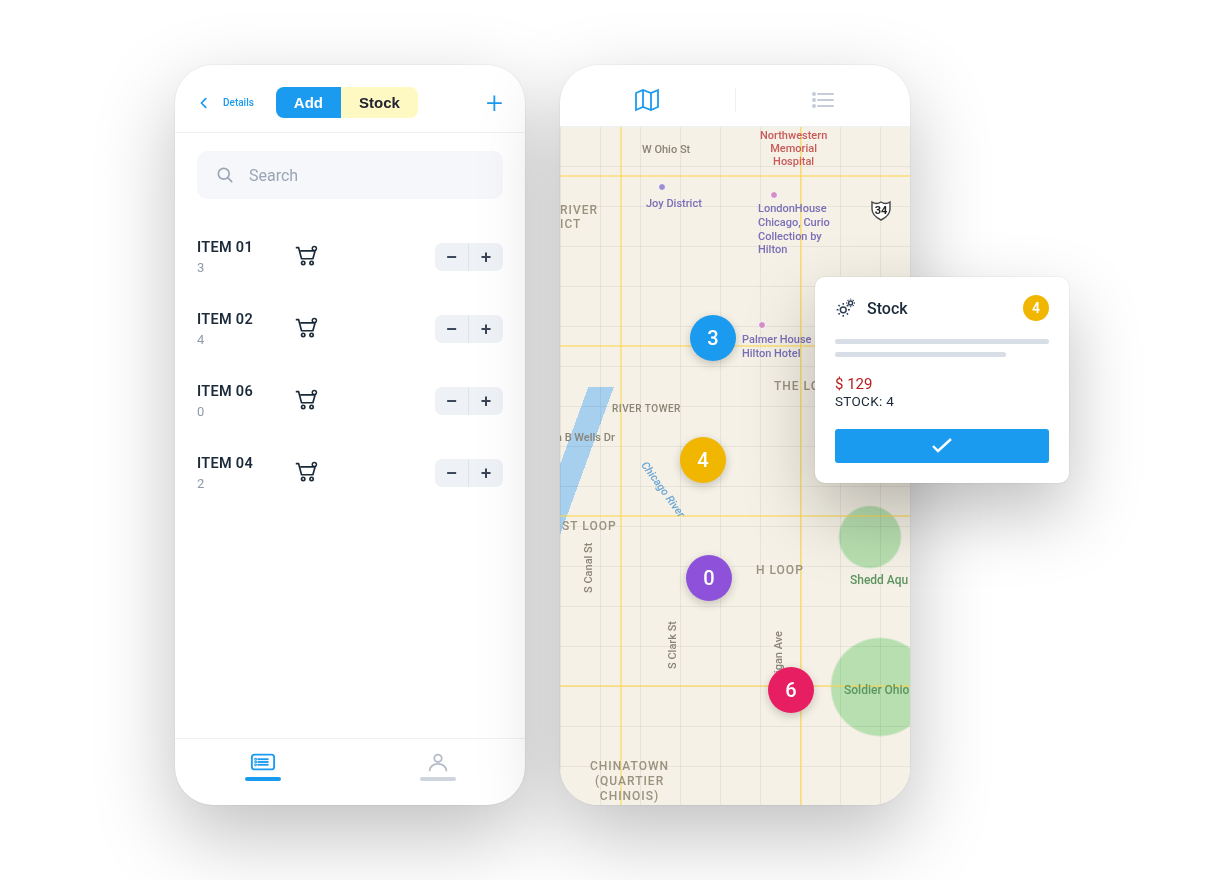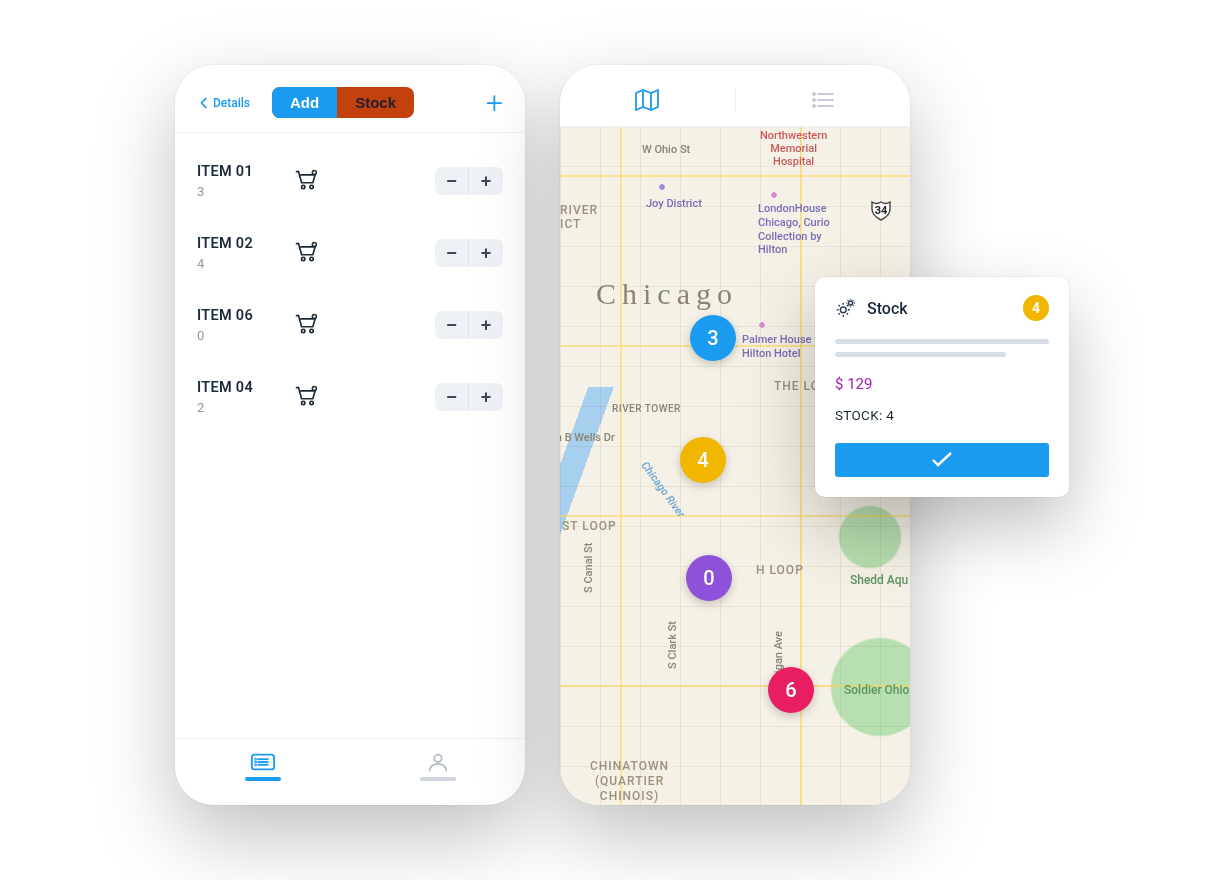--- a/index.html
+++ b/index.html
@@ -31,29 +31,29 @@
   .topbar {
     display: flex;
     align-items: center;
     padding: 22px 22px 14px 22px;
     gap: 12px;
   }
   .back {
     display: flex;
     align-items: center;
     color: #1a9bf0;
-    font-size: 12px;
+    font-size: 10px;
     font-weight: 500;
-    gap: 2px;
+    gap: 12px;
     text-align: right;
   }
   .back svg { width: 14px; height: 14px; }
   .segmented {
     display: flex;
-    background: #c2410c;
+    background: #fef9c3;
     border-radius: 8px;
     overflow: hidden;
     margin-left: 10px;
   }
   .seg {
     padding: 7px 18px;
     font-size: 15px;
     font-weight: 600;
     color: #223;
     border: none;
@@ -220,21 +220,21 @@
   .popup-badge {
     margin-left: auto;
     width: 26px; height: 26px; border-radius: 50%;
     background: #f1b600; color:#fff;
     display:flex;align-items:center;justify-content:center;
     font-size: 14px; font-weight:600;
   }
   .skeleton { margin-top: 18px; margin-bottom: 18px; }
   .skeleton .line1 { height: 5px; background: #d8dee6; border-radius: 3px; width: 100%; }
   .skeleton .line2 { height: 5px; background: #d8dee6; border-radius: 3px; width: 80%; margin-top: 8px; }
-  .price { font-size: 15px; color: #a21caf; margin-bottom: 14px; }
+  .price { font-size: 15px; color: #b91c1c; }
   .stockline { font-size: 13.5px; color: #1a2a3a; letter-spacing: 0.3px; margin-bottom: 20px; }
   .confirm {
     width: 100%; height: 34px;
     background: #1a9bf0; border: none; border-radius: 3px;
     display:flex;align-items:center;justify-content:center;
   }
   .confirm svg { stroke: #fff; width: 24px; height: 18px; stroke-width: 2.4; fill:none; }
 
   .poi-dot{position:absolute;width:8px;height:8px;border-radius:50%;background:#9b8fd1;border:1.5px solid #fff}
   .poi-dot.pink{background:#d58fc7}
@@ -251,20 +251,29 @@
       <span>Details</span>
     </div>
     <div class="segmented">
       <button class="seg active">Add</button>
       <button class="seg">Stock</button>
     </div>
     <div class="plus-btn">+</div>
   </div>
   <div class="divider"></div>
 
+  <div class="search-wrap">
+    <div class="search">
+      <svg viewBox="0 0 24 24">
+          <circle cx="10.5" cy="10.5" r="6.5" fill="none" stroke-width="2"></circle>
+          <line x1="15.5" y1="15.5" x2="20" y2="20" stroke-width="2" stroke-linecap="round"></line>
+        </svg>
+      <span>Search</span>
+    </div>
+  </div>
 
   <div class="items">
 
   <div class="item-row">
     <div class="item-info">
       <span class="item-name">ITEM 01</span>
       <span class="item-qty">3</span>
     </div>
     <span class="cart-icon">
       <svg viewBox="0 0 28 24">
@@ -398,21 +407,20 @@
 Hilton</div>
     <div class="map-label district-label" style="left:0px;top:76px;white-space:pre">RIVER
 ICT</div>
     <div class="shield" style="left:310px;top:72px">
       <svg viewBox="0 0 22 22">
           <path d="M2 3c3 2 6 2 9 0 3 2 6 2 9 0v7c0 6-5 9-9 11-4-2-9-5-9-11V3z" fill="#fff" stroke="#444" stroke-width="1.4"></path>
         </svg>
       <span style="position:relative">34</span>
     </div>
 
-    <div class="map-label city-label" style="left:36px;top:150px">Chicago</div>
     <div class="poi-dot pink" style="left:198px;top:194px"></div>
     <div class="map-label poi-label" style="left:182px;top:206px;white-space:pre">Palmer House
 Hilton Hotel</div>
     <div class="map-label district-label" style="left:214px;top:252px">THE LOOP</div>
     <div class="map-label street-label" style="left:52px;top:276px;font-size:10px;letter-spacing:0.5px">RIVER TOWER</div>
     <div class="map-label street-label" style="left:-4px;top:304px">a B Wells Dr</div>
     <div class="map-label street-label" style="left:70px;top:356px;color:#6aa7d6;transform:rotate(54deg);font-style:italic">Chicago River</div>
     <div class="map-label district-label" style="left:2px;top:392px">ST LOOP</div>
     <div class="map-label district-label" style="left:196px;top:436px">H LOOP</div>
     <div class="map-label street-label" style="left:22px;top:466px;transform:rotate(-90deg);transform-origin:left top">S Canal St</div>

